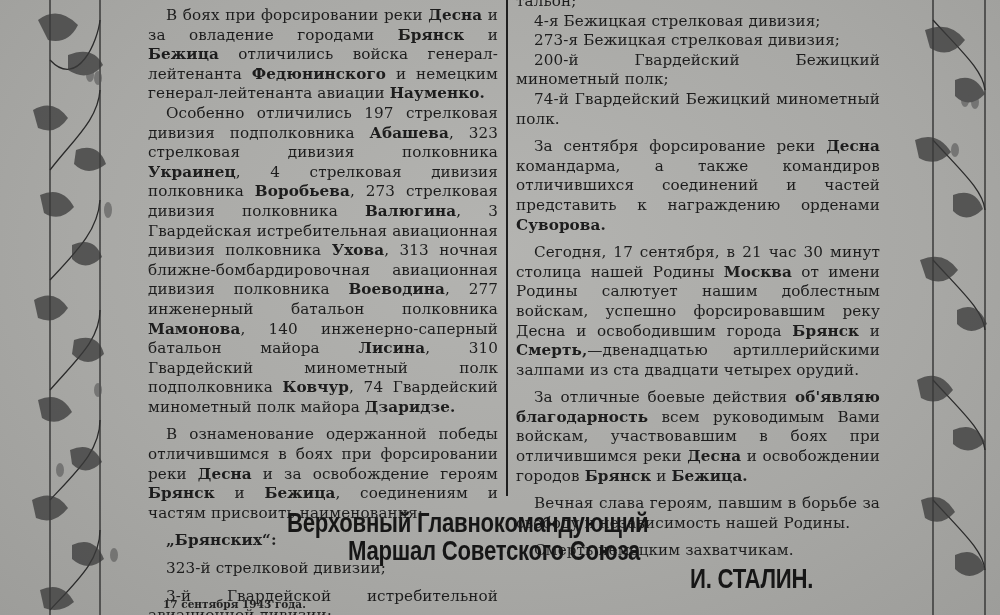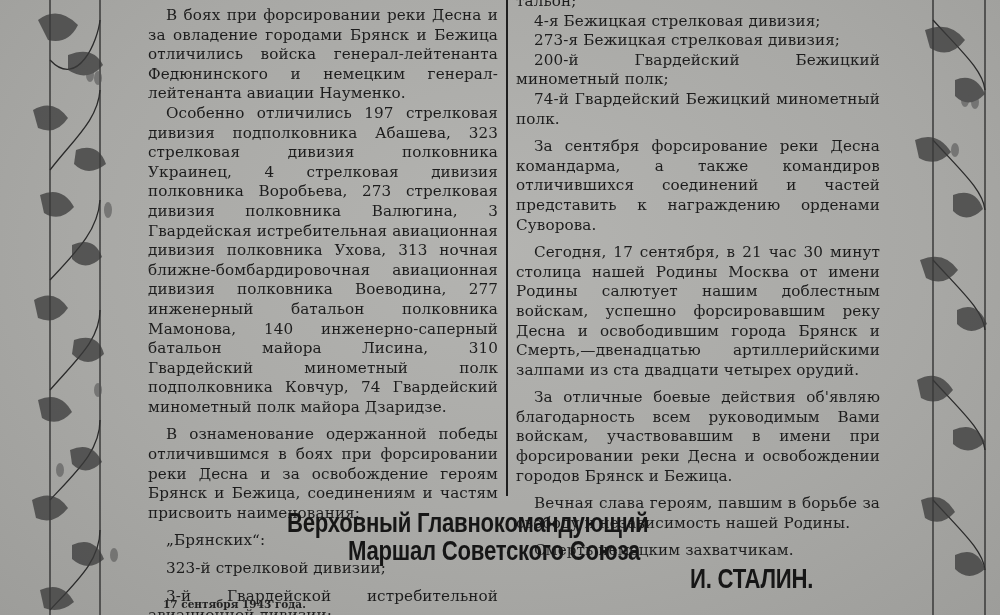--- a/index.html
+++ b/index.html
@@ -9,21 +9,21 @@
     background:radial-gradient(ellipse at 50% 40%,#b4b4b1 0%,#a8a8a5 60%,#9d9d9a 100%);}
   .border{position:absolute;top:0;height:615px;}
   .border.left{left:28px;width:96px;}
   .border.right{left:905px;width:92px;}
   .col{position:absolute;top:0;font-size:15.2px;line-height:19.6px;text-align:justify;letter-spacing:0.1px;}
   .col.left{left:148px;width:350px;}
   .col.right{left:516px;width:364px;}
   .col p{margin:0;}
   .col p.ind{text-indent:18px;}
   .col p.gap{margin-top:8px;}
-  .col b{font-weight:normal;}
+  .col b{font-weight:bold;}
   .divider{position:absolute;left:506px;top:0;width:2px;height:496px;background:#1f1f1f;}
   .sig{position:absolute;font-family:"Liberation Sans","DejaVu Sans",sans-serif;font-weight:bold;
     font-size:27px;letter-spacing:-0.3px;color:#161616;transform:scaleX(0.82);transform-origin:left top;}
   .sig1{left:287px;top:508px;}
   .sig2{left:348px;top:536px;}
   .sig3{left:690px;top:564px;}
   .date{position:absolute;left:163px;top:598px;font-size:10.5px;font-weight:bold;font-family:"DejaVu Serif",serif;color:#222;}
 </style>
 </head>
 <body>
@@ -105,21 +105,21 @@
   </div>
 <div class="divider"></div>
 <div class="col right" id="colRight" style="top: -8px;">
     <p><span>тальон;</span></p>
     <p class="ind"><span>4-я Бежицкая стрелковая дивизия;</span></p>
     <p class="ind"><span>273-я Бежицкая стрелковая дивизия;</span></p>
     <p class="ind"><span>200-й Гвардейский Бежицкий минометный полк;</span></p>
     <p class="ind"><span>74-й Гвардейский Бежицкий минометный полк.</span></p>
     <p class="ind gap"><span>За сентября форсирование реки </span><b>Десна</b><span> командарма, а также командиров отличившихся соединений и частей представить к награждению орденами </span><b>Суворова.</b></p>
     <p class="ind gap"><span>Сегодня, 17 сентября, в 21 час 30 минут столица нашей Родины </span><b>Москва</b><span> от имени Родины салютует нашим доблестным войскам, успешно форсировавшим реку Десна и освободившим города </span><b>Брянск</b><span> и </span><b>Смерть,</b><span>—двенадцатью артиллерийскими залпами из ста двадцати четырех орудий.</span></p>
-    <p class="ind gap"><span>За отличные боевые действия </span><b>об'являю благодарность</b><span> всем руководимым Вами войскам, участвовавшим в имени при форсировании реки </span><b>Десна</b><span> и освобождении городов </span><b>Брянск</b><span> и </span><b>Бежица.</b></p>
+    <p class="ind gap"><span>За отличные боевые действия </span><b>об'являю благодарность</b><span> всем руководимым Вами войскам, участвовавшим в боях при отличившимся реки </span><b>Десна</b><span> и освобождении городов </span><b>Брянск</b><span> и </span><b>Бежица.</b></p>
     <p class="ind gap"><span>Вечная слава героям, павшим в борьбе за свободу и независимость нашей Родины.</span></p>
     <p class="ind gap"><span>Смерть немецким захватчикам.</span></p>
   </div>
 
 <div class="sig sig1">Верховный Главнокомандующий</div>
 <div class="sig sig2">Маршал Советского Союза</div>
 <div class="sig sig3">И. СТАЛИН.</div>
 <div class="date">17 сентября 1943 года.</div>
 
 </body></html>

